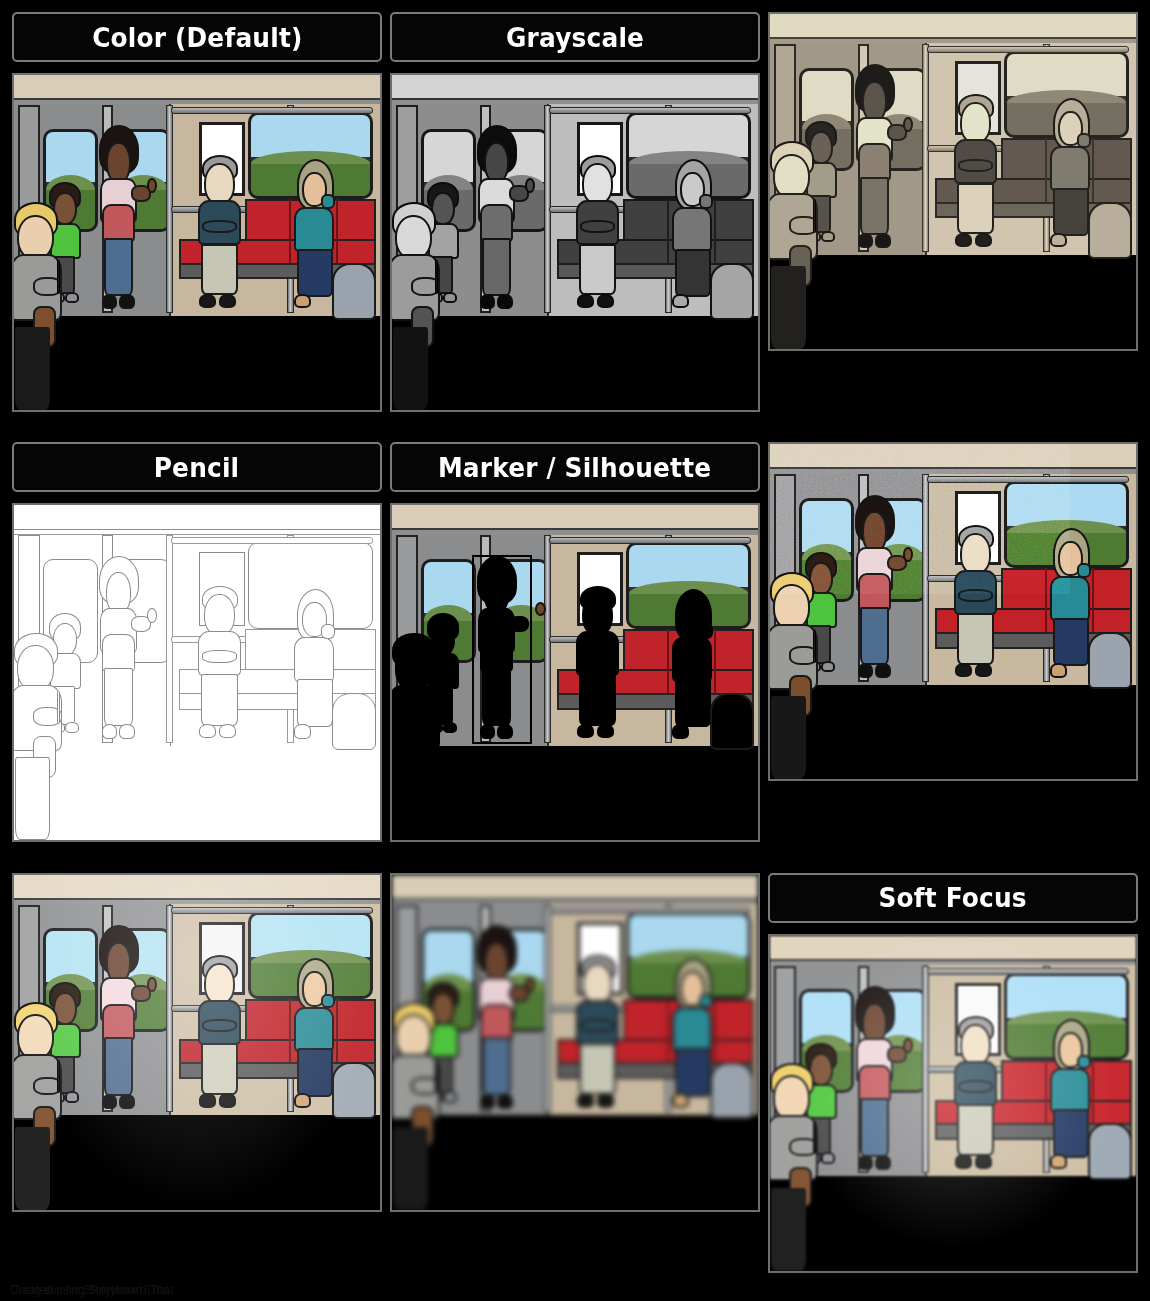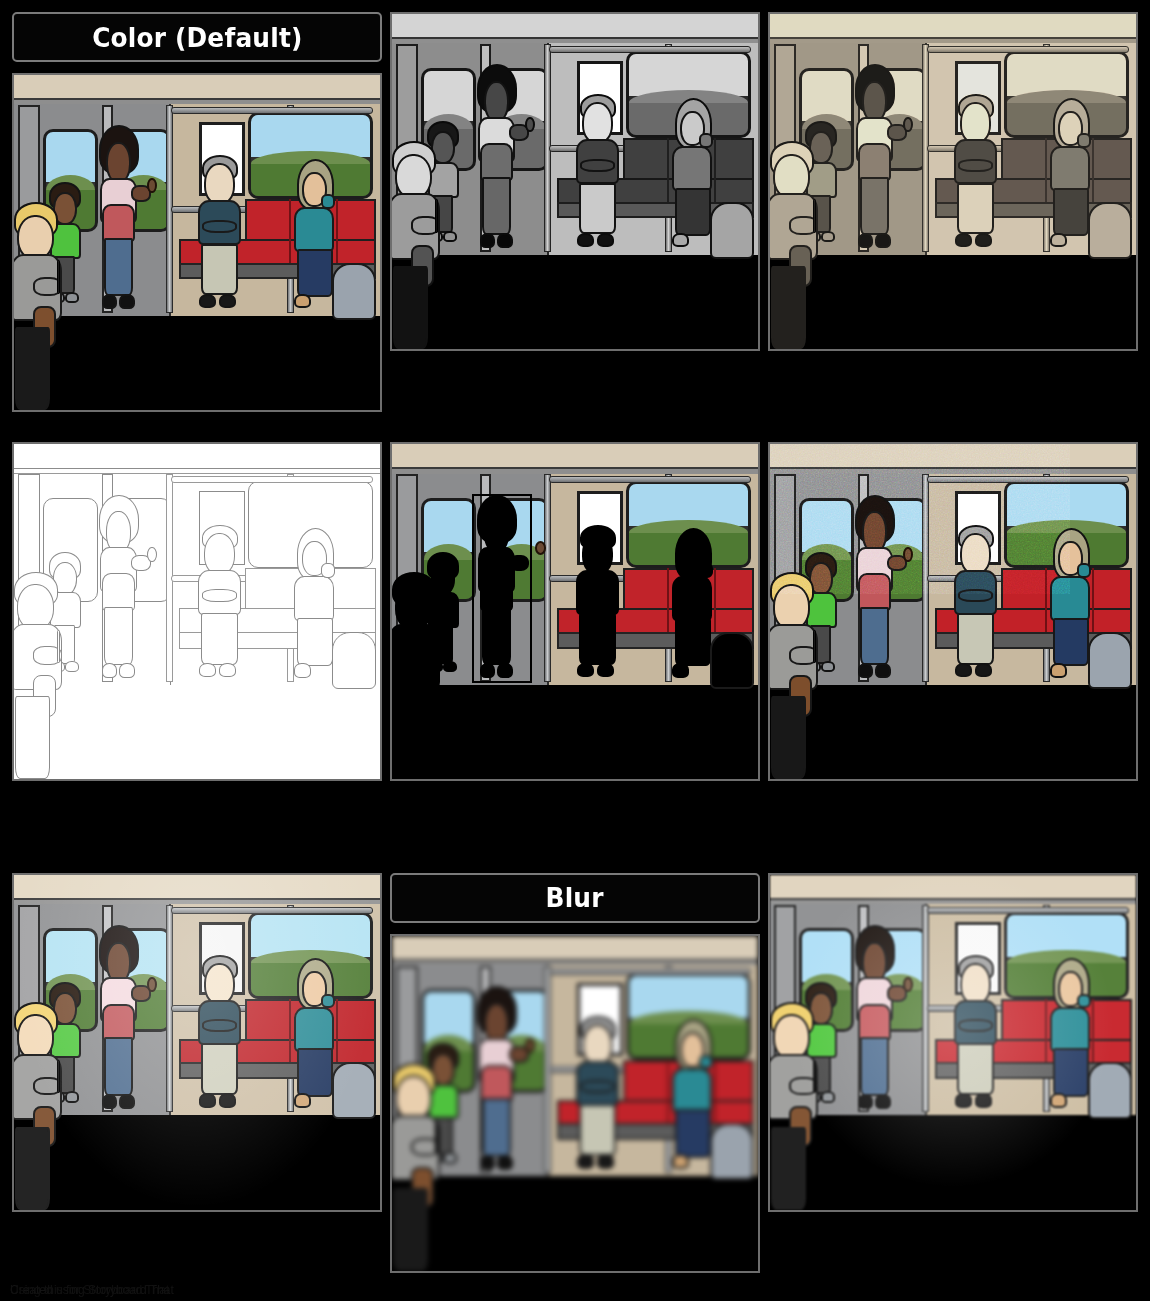--- a/index.html
+++ b/index.html
@@ -206,20 +206,23 @@
           <div class="arm" style="left:56%;top:22%;width:28%;height:9%;background:#2a8a94;"></div>
           <div class="legs" style="left:10%;top:56%;width:70%;height:30%;background:#263b63;"></div>
           <div class="shoe" style="left:4%;top:84%;width:32%;height:9%;background:#caa070;"></div>
         </div>
         <div class="bag" style="left:87%;top:56%;width:12%;height:17%;background:#9aa3ad;border-radius:18px 18px 6px 6px;"></div>
       </div>
     </div>
   </div>
 
   <div class="cell">
+    <div class="hdr">
+      <span class="hdr-txt">Grayscale</span>
+    </div>
     <div class="frame">
       <div class="scene f-gray">
         <div class="ceiling"></div>
           <div class="ceil-strip"></div>
         <div class="wallL"></div>
           <div class="wallR"></div>
         <div class="doorFrame" style="left:1%;top:9%;width:6%;height:62%;"></div>
         <div class="doorFrame" style="left:24%;top:9%;width:3%;height:62%;background:#b9babc;"></div>
         <div class="winOuter" style="left:8%;top:16%;width:15%;height:31%;">
             <div class="sky"></div>
@@ -374,20 +377,23 @@
           <div class="arm" style="left:56%;top:22%;width:28%;height:9%;background:#2a8a94;"></div>
           <div class="legs" style="left:10%;top:56%;width:70%;height:30%;background:#263b63;"></div>
           <div class="shoe" style="left:4%;top:84%;width:32%;height:9%;background:#caa070;"></div>
         </div>
         <div class="bag" style="left:87%;top:56%;width:12%;height:17%;background:#9aa3ad;border-radius:18px 18px 6px 6px;"></div>
       </div>
     </div>
   </div>
 
   <div class="cell pencil-wrap">
+    <div class="hdr">
+      <span class="hdr-txt">Pencil</span>
+    </div>
     <div class="frame">
       <div class="scene" style="background:#fff;">
         <div class="ceiling" style="background:#fff;border-bottom:1px solid #8c8c8c;"></div>
         <div class="ceil-strip" style="background:#fff;border-bottom:1px solid #9a9a9a;"></div>
         <div class="wallL" style="background:#fff;border-right:1px solid #8c8c8c;"></div>
         <div class="wallR" style="background:#fff;"></div>
         <div class="doorFrame" style="left:1%;top:9%;width:6%;height:62%;background:#fff;border:1px solid #8c8c8c;"></div>
         <div class="doorFrame" style="left:24%;top:9%;width:3%;height:62%;background:#fff;border:1px solid #8c8c8c;"></div>
         <div class="winOuter" style="left:8%;top:16%;width:15%;height:31%;background:#fff;border:1px solid #8c8c8c;"></div>
         <div class="winOuter" style="left:28%;top:16%;width:15%;height:31%;background:#fff;border:1px solid #8c8c8c;"></div>
@@ -444,20 +450,23 @@
           <div class="arm" style="left:56%;top:22%;width:28%;height:9%;background:#fff;border:1px solid #8c8c8c;"></div>
           <div class="legs" style="left:10%;top:56%;width:70%;height:30%;background:#fff;border:1px solid #8c8c8c;"></div>
           <div class="shoe" style="left:4%;top:84%;width:32%;height:9%;background:#fff;border:1px solid #8c8c8c;"></div>
         </div>
         <div class="bag" style="left:87%;top:56%;width:12%;height:17%;background:#fff;border:1px solid #8c8c8c;border-radius:18px 18px 6px 6px;"></div>
       </div>
     </div>
   </div>
 
   <div class="cell">
+    <div class="hdr">
+      <span class="hdr-txt">Marker / Silhouette</span>
+    </div>
     <div class="frame">
       <div class="scene">
         <div class="ceiling"></div>
           <div class="ceil-strip"></div>
         <div class="wallL"></div>
           <div class="wallR"></div>
         <div class="doorFrame" style="left:1%;top:9%;width:6%;height:62%;"></div>
         <div class="doorFrame" style="left:24%;top:9%;width:3%;height:62%;background:#b9babc;"></div>
         <div class="winOuter" style="left:8%;top:16%;width:15%;height:31%;">
             <div class="sky"></div>
@@ -703,23 +712,20 @@
           <div class="legs" style="left:10%;top:56%;width:70%;height:30%;background:#263b63;"></div>
           <div class="shoe" style="left:4%;top:84%;width:32%;height:9%;background:#caa070;"></div>
         </div>
         <div class="bag" style="left:87%;top:56%;width:12%;height:17%;background:#9aa3ad;border-radius:18px 18px 6px 6px;"></div>
       </div>
       <div class="diffuseGlow"></div>
     </div>
   </div>
 
   <div class="cell">
-    <div class="hdr">
-      <span class="hdr-txt">Blur</span>
-    </div>
     <div class="frame">
       <div class="scene f-blur">
         <div class="ceiling"></div>
           <div class="ceil-strip"></div>
         <div class="wallL"></div>
           <div class="wallR"></div>
         <div class="doorFrame" style="left:1%;top:9%;width:6%;height:62%;"></div>
         <div class="doorFrame" style="left:24%;top:9%;width:3%;height:62%;background:#b9babc;"></div>
         <div class="winOuter" style="left:8%;top:16%;width:15%;height:31%;">
             <div class="sky"></div>
@@ -790,20 +796,23 @@
           <div class="arm" style="left:56%;top:22%;width:28%;height:9%;background:#2a8a94;"></div>
           <div class="legs" style="left:10%;top:56%;width:70%;height:30%;background:#263b63;"></div>
           <div class="shoe" style="left:4%;top:84%;width:32%;height:9%;background:#caa070;"></div>
         </div>
         <div class="bag" style="left:87%;top:56%;width:12%;height:17%;background:#9aa3ad;border-radius:18px 18px 6px 6px;"></div>
       </div>
     </div>
   </div>
 
   <div class="cell">
+    <div class="hdr">
+      <span class="hdr-txt">Soft Focus</span>
+    </div>
     <div class="frame">
       <div class="scene f-soft">
         <div class="ceiling"></div>
           <div class="ceil-strip"></div>
         <div class="wallL"></div>
           <div class="wallR"></div>
         <div class="doorFrame" style="left:1%;top:9%;width:6%;height:62%;"></div>
         <div class="doorFrame" style="left:24%;top:9%;width:3%;height:62%;background:#b9babc;"></div>
         <div class="winOuter" style="left:8%;top:16%;width:15%;height:31%;">
             <div class="sky"></div>

